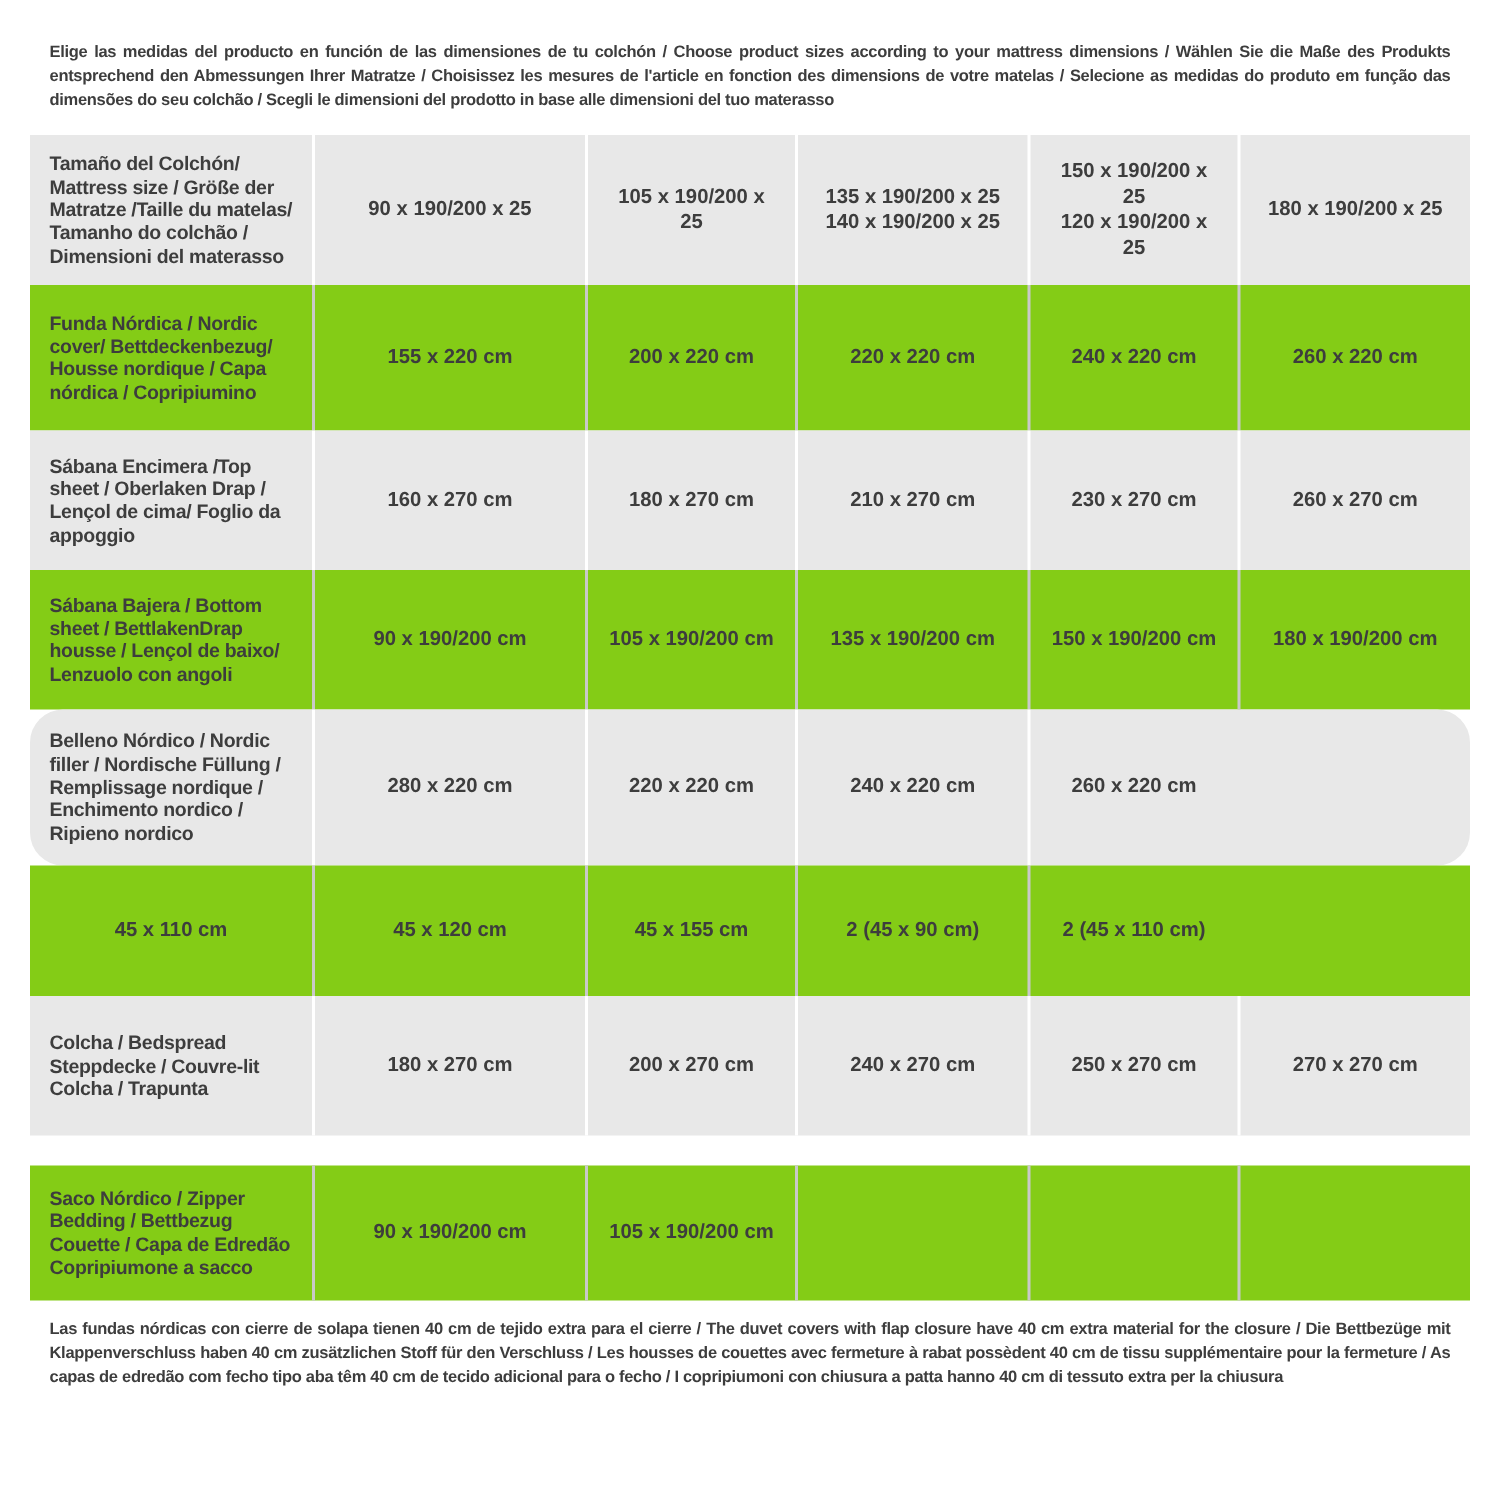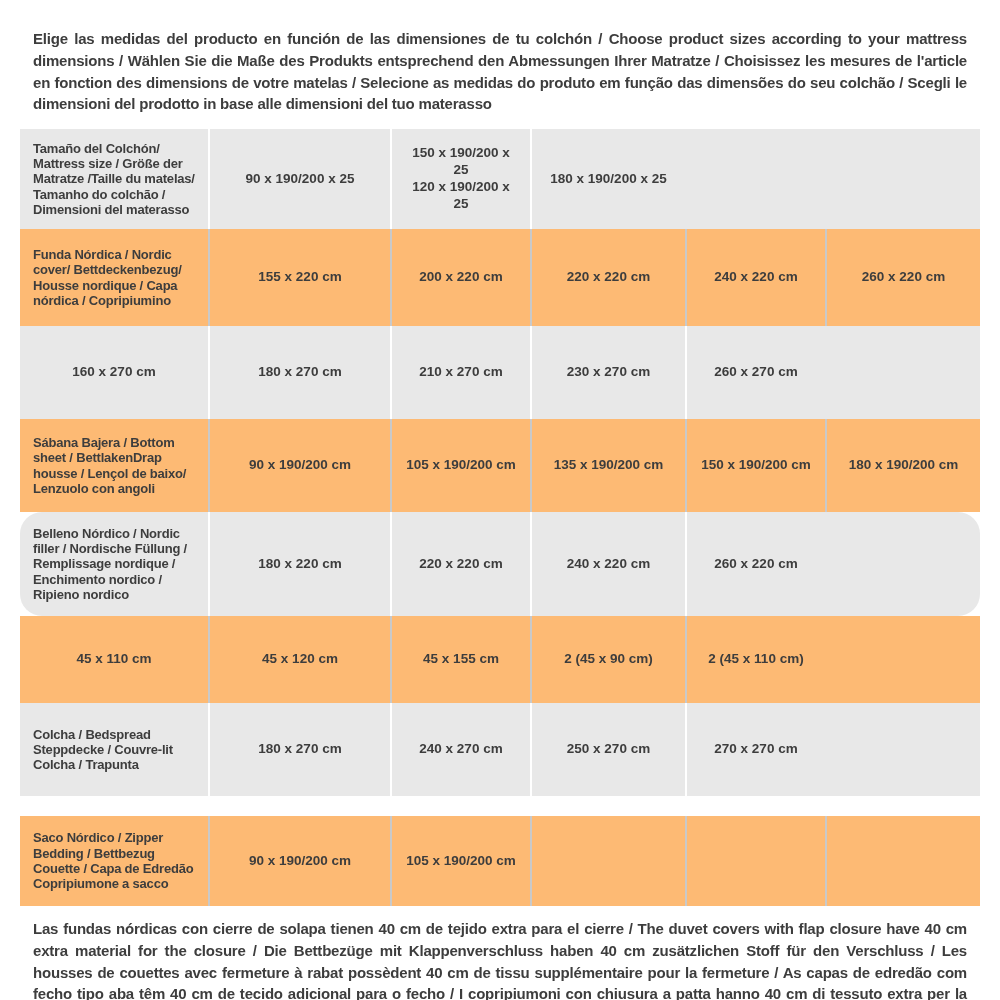--- a/index.html
+++ b/index.html
@@ -10,31 +10,31 @@
   }
   html,body{margin:0;padding:0;background:#ffffff;}
   body{
     width:1000px;height:1000px;overflow:hidden;
     font-family:"Liberation Sans",sans-serif;
     font-weight:700;color:var(--text);
   }
   .intro,.footnote{
     margin:0 33px;
     text-align:justify;
-    font-size:15px;
+    font-size:11px;
     line-height:1.45;
     letter-spacing:-0.2px;
   }
   .intro{padding-top:28px;}
   .footnote{margin-top:12px;}
   .size-table{margin:14px 20px 0 20px;}
   .row{
     display:grid;
     grid-template-columns:188px 182px 140px 155px 140px 155px;
-    background:#fdba74;
+    background:#84cc16;
   }
   .row.shaded{background:var(--shade);}
   .cell{
     display:flex;align-items:center;justify-content:center;
     text-align:center;
     font-size:13.5px;
     line-height:1.25;
     white-space:pre-line;
     padding:4px 12px;
     box-sizing:border-box;
@@ -55,64 +55,69 @@
 </head>
 <body>
 
 <main>
   <p class="intro">Elige las medidas del producto en función de las dimensiones de tu colchón / Choose product sizes according to your mattress dimensions / Wählen Sie die Maße des Produkts entsprechend den Abmessungen Ihrer Matratze / Choisissez les mesures de l'article en fonction des dimensions de votre matelas / Selecione as medidas do produto em função das dimensões do seu colchão / Scegli le dimensioni del prodotto in base alle dimensioni del tuo materasso</p>
 
   <div class="size-table">
       <div class="row shaded" style="min-height: 100px;">
         <div class="cell label">Tamaño del Colchón/ Mattress size / Größe der Matratze /Taille du matelas/ Tamanho do colchão / Dimensioni del materasso</div>
         <div class="cell value">90 x 190/200 x 25</div>
+        <div class="cell value">105 x 190/200 x 25</div>
+        <div class="cell value">135 x 190/200 x 25
+140 x 190/200 x 25</div>
         <div class="cell value">150 x 190/200 x 25
 120 x 190/200 x 25</div>
         <div class="cell value">180 x 190/200 x 25</div>
       </div>
       <div class="row" style="min-height: 97px;">
         <div class="cell label">Funda Nórdica / Nordic cover/ Bettdeckenbezug/ Housse nordique / Capa nórdica / Copripiumino</div>
         <div class="cell value">155 x 220 cm</div>
         <div class="cell value">200 x 220 cm</div>
         <div class="cell value">220 x 220 cm</div>
         <div class="cell value">240 x 220 cm</div>
         <div class="cell value">260 x 220 cm</div>
       </div>
       <div class="row shaded" style="min-height: 93px;">
+        <div class="cell label">Sábana Encimera /Top sheet / Oberlaken Drap / Lençol de cima/ Foglio da appoggio</div>
         <div class="cell value">160 x 270 cm</div>
         <div class="cell value">180 x 270 cm</div>
         <div class="cell value">210 x 270 cm</div>
         <div class="cell value">230 x 270 cm</div>
         <div class="cell value">260 x 270 cm</div>
       </div>
       <div class="row" style="min-height: 93px;">
         <div class="cell label">Sábana Bajera / Bottom sheet / BettlakenDrap housse / Lençol de baixo/ Lenzuolo con angoli</div>
         <div class="cell value">90 x 190/200 cm</div>
         <div class="cell value">105 x 190/200 cm</div>
         <div class="cell value">135 x 190/200 cm</div>
         <div class="cell value">150 x 190/200 cm</div>
         <div class="cell value">180 x 190/200 cm</div>
       </div>
       <div class="row shaded" style="min-height: 104px; border-radius: 22px;">
         <div class="cell label">Belleno Nórdico / Nordic filler / Nordische Füllung / Remplissage nordique / Enchimento nordico / Ripieno nordico</div>
-        <div class="cell value">180 x 220 cm</div>
+        <div class="cell value">280 x 220 cm</div>
         <div class="cell value">220 x 220 cm</div>
         <div class="cell value">240 x 220 cm</div>
         <div class="cell value">260 x 220 cm</div>
       </div>
       <div class="row" style="min-height: 87px;">
         <div class="cell value">45 x 110 cm</div>
         <div class="cell value">45 x 120 cm</div>
         <div class="cell value">45 x 155 cm</div>
         <div class="cell value">2 (45 x 90 cm)</div>
         <div class="cell value">2 (45 x 110 cm)</div>
       </div>
       <div class="row shaded" style="min-height: 93px;">
         <div class="cell label">Colcha / Bedspread Steppdecke / Couvre-lit Colcha / Trapunta</div>
         <div class="cell value">180 x 270 cm</div>
+        <div class="cell value">200 x 270 cm</div>
         <div class="cell value">240 x 270 cm</div>
         <div class="cell value">250 x 270 cm</div>
         <div class="cell value">270 x 270 cm</div>
       </div>
       <div class="row" style="min-height: 90px; margin-top: 20px;">
         <div class="cell label">Saco Nórdico / Zipper Bedding / Bettbezug Couette / Capa de Edredão Copripiumone a sacco</div>
         <div class="cell value">90 x 190/200 cm</div>
         <div class="cell value">105 x 190/200 cm</div>
         <div class="cell value"></div>
         <div class="cell value"></div>

